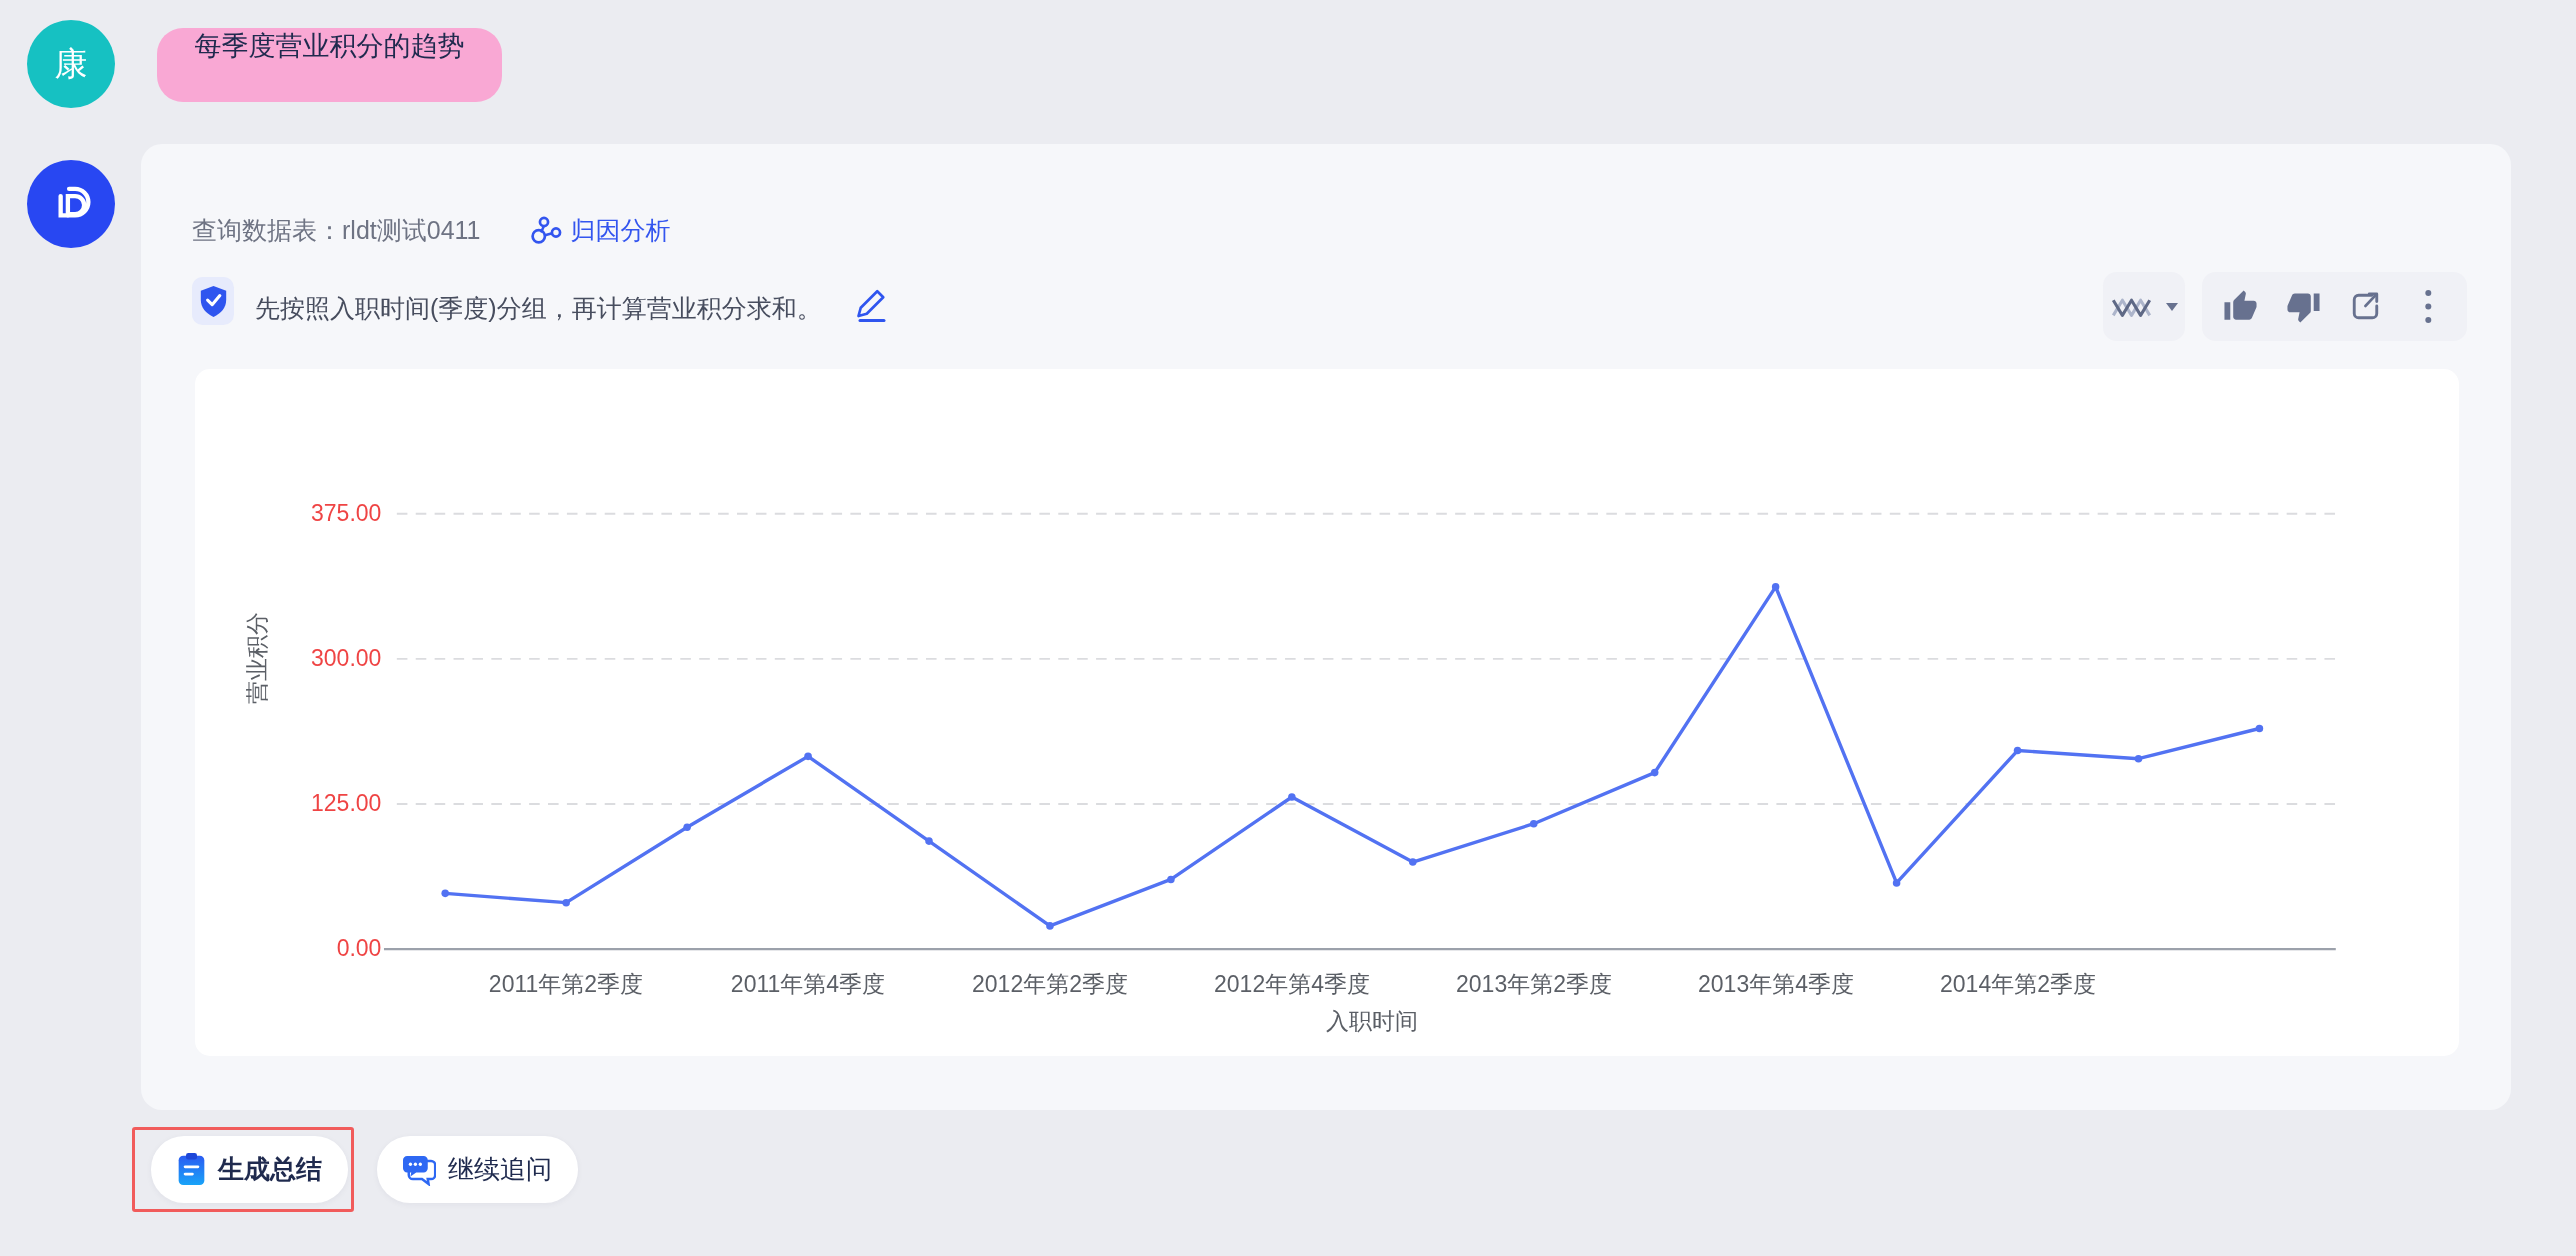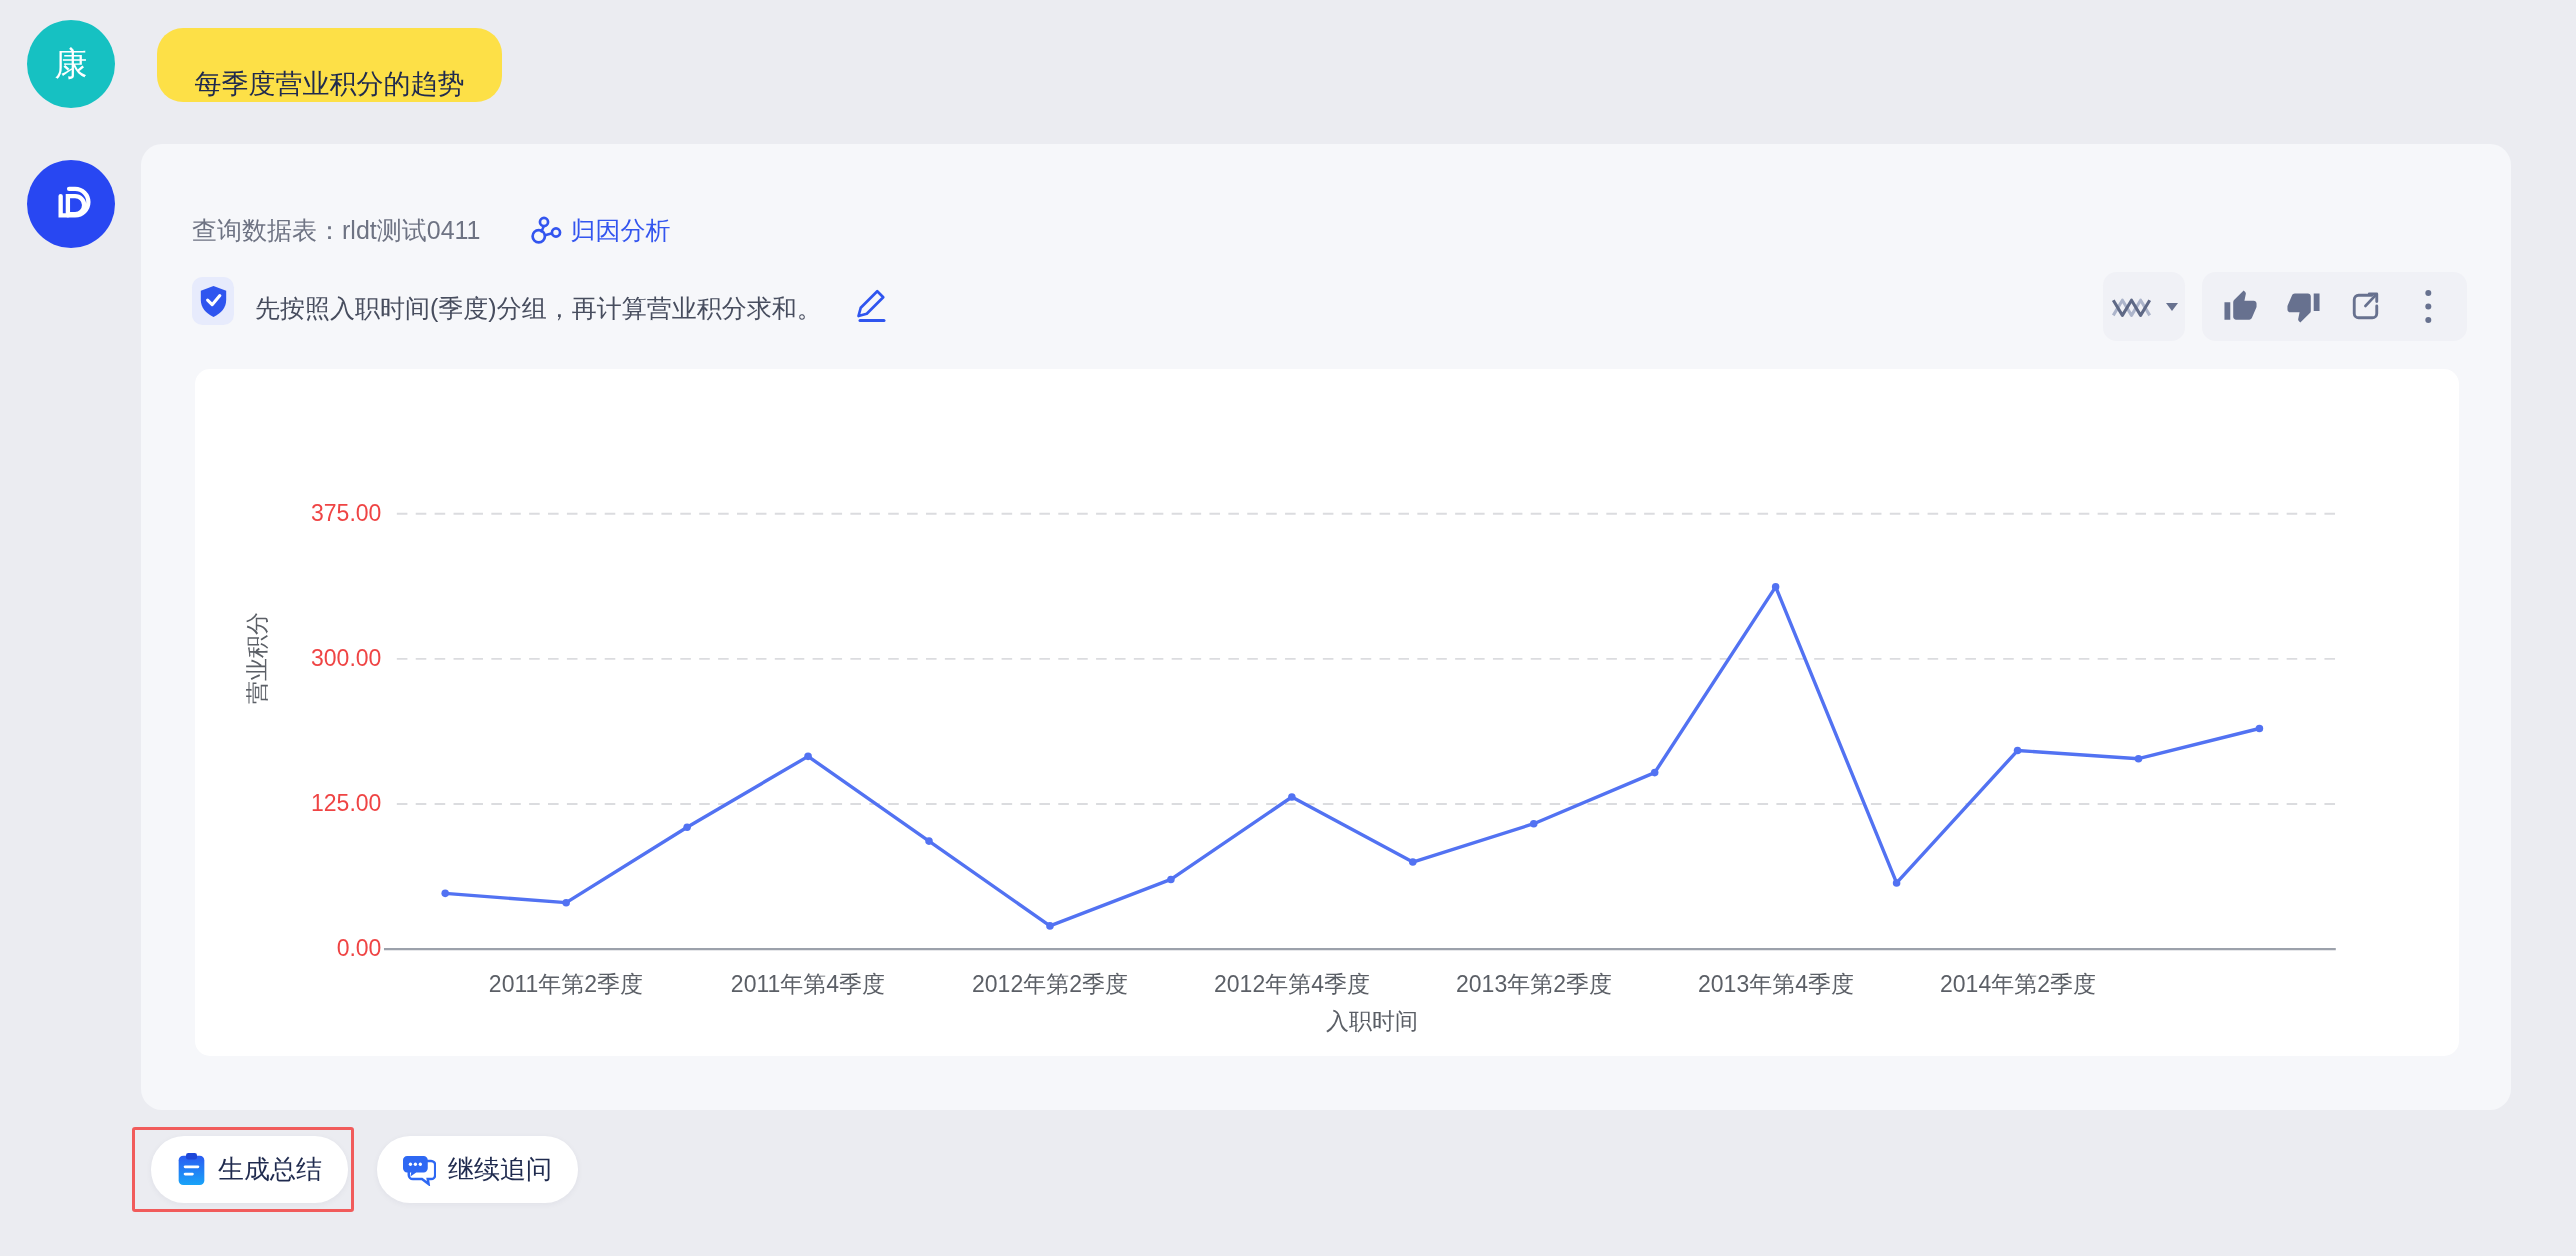--- a/index.html
+++ b/index.html
@@ -10,22 +10,22 @@
     -webkit-font-smoothing:antialiased;
   }
   .avatar{
     position:absolute;width:88px;height:88px;border-radius:50%;
     display:flex;align-items:center;justify-content:center;
   }
   .avatar-user{left:27px;top:20.4px;background:#16C1C2;color:#fff;font-size:33px;}
   .avatar-assistant{left:27px;top:160px;background:#2847F2;}
   .bubble{
     position:absolute;left:157px;top:28px;height:74px;min-width:345px;
-    background:#fde047;border-radius:26px;
-    display:flex;align-items:flex-end;justify-content:center;padding:0 36px;
+    background:#f9a8d4;border-radius:26px;
+    display:flex;align-items:flex-start;justify-content:center;padding:0 36px;
     box-sizing:border-box;
     color:#1F2A4E;font-size:27px;font-family:Liberation Mono, monospace;
   }
   .card{
     position:absolute;left:141px;top:144px;width:2370px;height:966px;
     background:#F6F7FA;border-radius:21px;
   }
   .query-line{
     position:absolute;left:51px;top:70px;height:33px;
     display:flex;align-items:center;font-size:25px;color:#6E7383;
@@ -75,21 +75,21 @@
   .x-axis-title{
     position:absolute;left:1177px;top:637px;transform:translateX(-50%);
     font-size:23px;color:#5B5F66;white-space:nowrap;font-family:Liberation Mono, monospace;
   }
   .action-btn{
     position:absolute;height:67px;border:none;background:#FFFFFF;border-radius:33px;
     display:inline-flex;align-items:center;gap:12px;padding:0 26px;
     font-family:inherit;font-size:26px;color:#1F2A4E;cursor:pointer;
     box-shadow:0 1.5px 6px rgba(31,42,78,0.05);
   }
-  .btn-summary{left:151px;top:1136px;}
+  .btn-summary{left:151px;top:1136px;font-weight:bold;}
   .btn-followup{left:377px;top:1136px;}
   .red-annotation{
     position:absolute;left:132px;top:1127px;width:222px;height:85px;
     border:3.8px solid #F15B5B;border-radius:3px;box-sizing:border-box;
     pointer-events:none;
   }
 </style>
 </head>
 <body>
 

